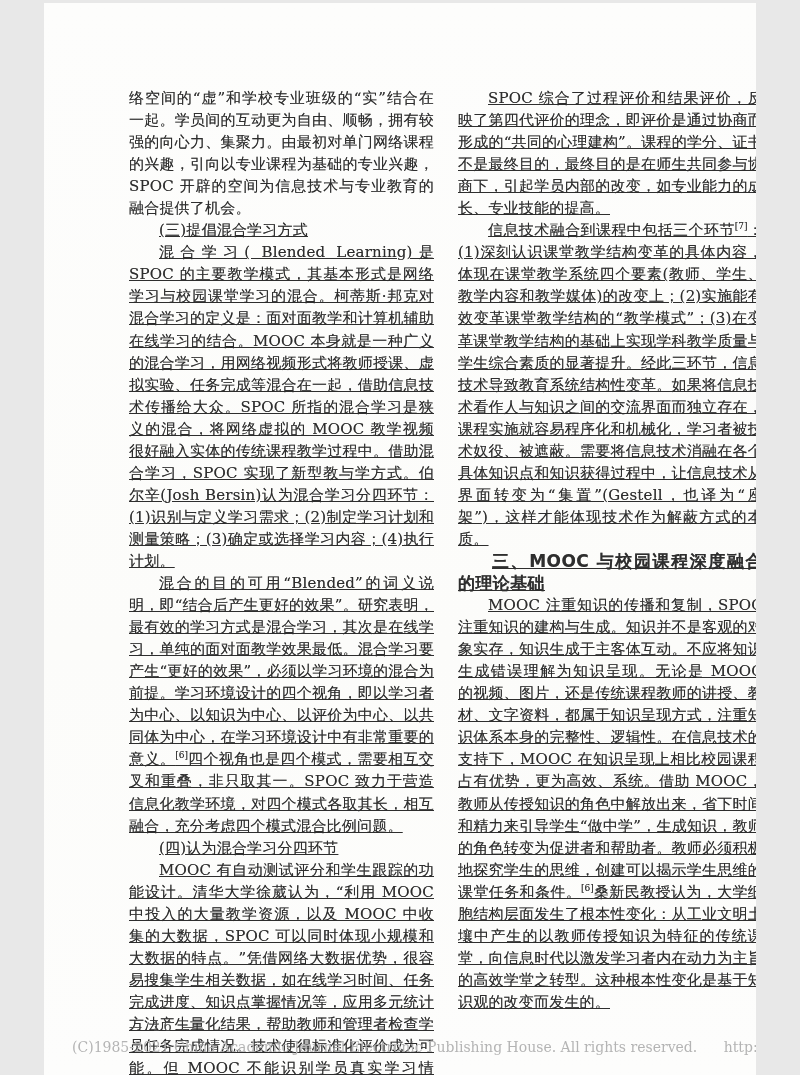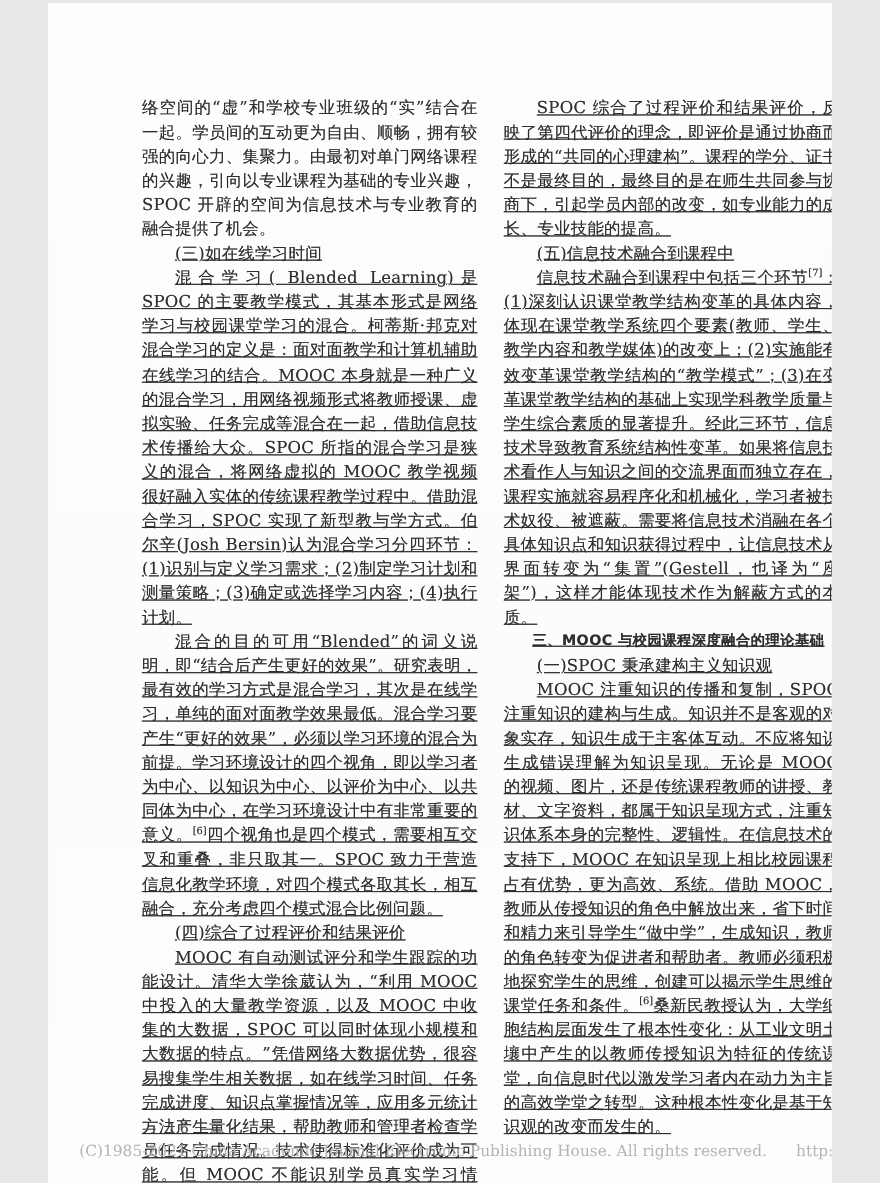--- a/index.html
+++ b/index.html
@@ -33,21 +33,21 @@
     text-align: justify;
     text-justify: inter-ideograph;
     letter-spacing: 0.2px;
     text-shadow: 0 0 0.6px rgba(45,45,45,0.55);
   }
   .para { margin: 0; }
   .para.indent { text-indent: 2em; text-decoration: underline; }
   .para.heading2 {
     font-weight: bold;
     font-family: "DejaVu Sans", "Liberation Sans", sans-serif;
-    font-size: 13px;
+    font-size: 17px;
     letter-spacing: 0.4px;
   }
   .para.heading3 { font-style: normal; }
   .para sup {
     font-size: 9px;
     line-height: 0;
     vertical-align: super;
     letter-spacing: 0;
   }
   .page-number {
@@ -70,32 +70,30 @@
   }
   .copyright-line .url { margin-left: 22px; }
 </style>
 </head>
 <body>
 
 <div class="page">
   <div class="columns">
     <div class="column" id="col-0">
         <p class="para body">络空间的“虚”和学校专业班级的“实”结合在一起。学员间的互动更为自由、顺畅，拥有较强的向心力、集聚力。由最初对单门网络课程的兴趣，引向以专业课程为基础的专业兴趣，SPOC 开辟的空间为信息技术与专业教育的融合提供了机会。</p>
-        <p class="para heading3 indent">(三)如在线学习时间</p>
+        <p class="para heading3 indent">(三)提倡混合学习方式</p>
         <p class="para body indent">混合学习( Blended Learning)是 SPOC 的主要教学模式，其基本形式是网络学习与校园课堂学习的混合。柯蒂斯·邦克对混合学习的定义是：面对面教学和计算机辅助在线学习的结合。MOOC 本身就是一种广义的混合学习，用网络视频形式将教师授课、虚拟实验、任务完成等混合在一起，借助信息技术传播给大众。SPOC 所指的混合学习是狭义的混合，将网络虚拟的 MOOC 教学视频很好融入实体的传统课程教学过程中。借助混合学习，SPOC 实现了新型教与学方式。伯尔辛(Josh Bersin)认为混合学习分四环节：(1)识别与定义学习需求；(2)制定学习计划和测量策略；(3)确定或选择学习内容；(4)执行计划。</p>
         <p class="para body indent">混合的目的可用“Blended”的词义说明，即“结合后产生更好的效果”。研究表明，最有效的学习方式是混合学习，其次是在线学习，单纯的面对面教学效果最低。混合学习要产生“更好的效果”，必须以学习环境的混合为前提。学习环境设计的四个视角，即以学习者为中心、以知识为中心、以评价为中心、以共同体为中心，在学习环境设计中有非常重要的意义。<sup>[6]</sup>四个视角也是四个模式，需要相互交叉和重叠，非只取其一。SPOC 致力于营造信息化教学环境，对四个模式各取其长，相互融合，充分考虑四个模式混合比例问题。</p>
-        <p class="para heading3 indent">(四)综合了过程评价和结果评价</p>
+        <p class="para heading3 indent">(四)认为混合学习分四环节</p>
         <p class="para body indent">MOOC 有自动测试评分和学生跟踪的功能设计。清华大学徐葳认为，“利用 MOOC 中投入的大量教学资源，以及 MOOC 中收集的大数据，SPOC 可以同时体现小规模和大数据的特点。”凭借网络大数据优势，很容易搜集学生相关数据，如在线学习时间、任务完成进度、知识点掌握情况等，应用多元统计方法产生量化结果，帮助教师和管理者检查学员任务完成情况。技术使得标准化评价成为可能。但 MOOC 不能识别学员真实学习情况，也无法对最终学习结果进行测评，授予学分。这些只能留给校园课程来完成。</p>
       </div>
     <div class="column" id="col-1">
         <p class="para body indent">SPOC 综合了过程评价和结果评价，反映了第四代评价的理念，即评价是通过协商而形成的“共同的心理建构”。课程的学分、证书不是最终目的，最终目的是在师生共同参与协商下，引起学员内部的改变，如专业能力的成长、专业技能的提高。</p>
-        <p class="para heading3 indent">(五)信息技术融合到课程中</p>
         <p class="para body indent">信息技术融合到课程中包括三个环节<sup>[7]</sup>：(1)深刻认识课堂教学结构变革的具体内容，体现在课堂教学系统四个要素(教师、学生、教学内容和教学媒体)的改变上；(2)实施能有效变革课堂教学结构的“教学模式”；(3)在变革课堂教学结构的基础上实现学科教学质量与学生综合素质的显著提升。经此三环节，信息技术导致教育系统结构性变革。如果将信息技术看作人与知识之间的交流界面而独立存在，课程实施就容易程序化和机械化，学习者被技术奴役、被遮蔽。需要将信息技术消融在各个具体知识点和知识获得过程中，让信息技术从界面转变为“集置”(Gestell，也译为“座架”)，这样才能体现技术作为解蔽方式的本质。</p>
         <p class="para heading2 indent">三、MOOC 与校园课程深度融合的理论基础</p>
-        <p class="para heading3 indent">(一)SPOC 秉承建构主义知识观</p>
         <p class="para body indent">MOOC 注重知识的传播和复制，SPOC 注重知识的建构与生成。知识并不是客观的对象实存，知识生成于主客体互动。不应将知识生成错误理解为知识呈现。无论是 MOOC 的视频、图片，还是传统课程教师的讲授、教材、文字资料，都属于知识呈现方式，注重知识体系本身的完整性、逻辑性。在信息技术的支持下，MOOC 在知识呈现上相比校园课程占有优势，更为高效、系统。借助 MOOC，教师从传授知识的角色中解放出来，省下时间和精力来引导学生“做中学”，生成知识，教师的角色转变为促进者和帮助者。教师必须积极地探究学生的思维，创建可以揭示学生思维的课堂任务和条件。<sup>[6]</sup>桑新民教授认为，大学细胞结构层面发生了根本性变化：从工业文明土壤中产生的以教师传授知识为特征的传统课堂，向信息时代以激发学习者内在动力为主旨的高效学堂之转型。这种根本性变化是基于知识观的改变而发生的。</p>
       </div>
   </div>
   <div class="page-number">— 16 —</div>
   <div class="copyright-line">
     <span class="copy">(C)1985-2021 China Academic Journal Electronic Publishing House. All rights reserved.</span>
     <span class="url">http://www.cnki.net</span>
   </div>
 </div>
 

